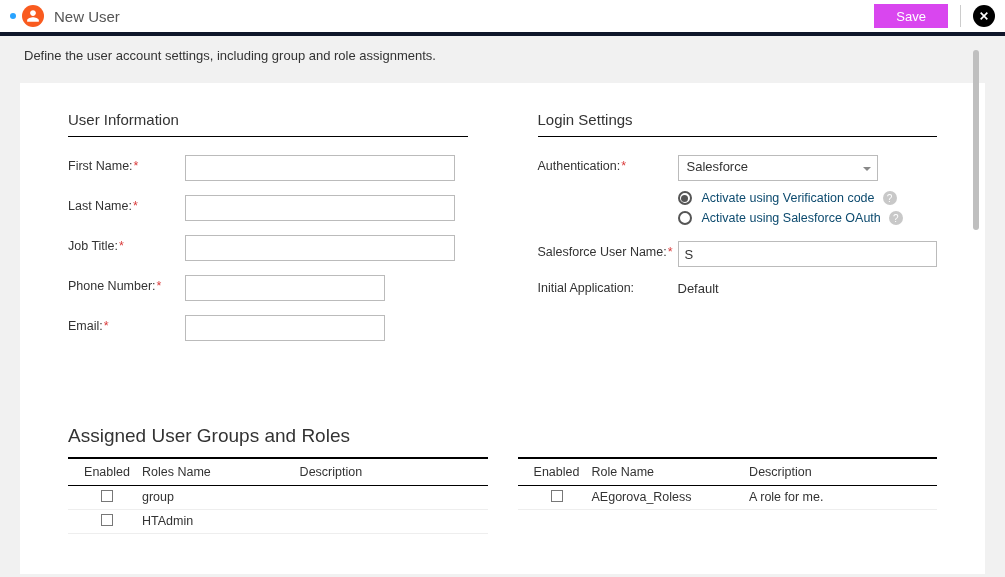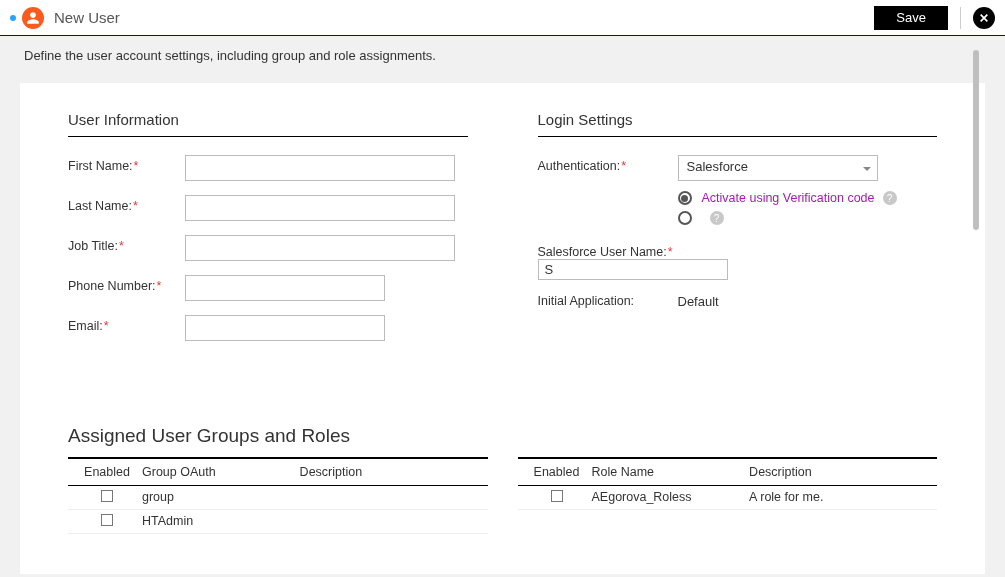--- a/index.html
+++ b/index.html
@@ -1,26 +1,26 @@
 <!DOCTYPE html>
 <html><head>
 <meta charset="utf-8">
 <style>
   * { box-sizing: border-box; }
   html, body { margin:0; padding:0; font-family: "Segoe UI", Arial, sans-serif; font-size:13px; color:#333; background:#fff; }
   .viewport { width:1005px; height:577px; position:relative; overflow:hidden; }
 
   
-  .header { height:36px; border-bottom:1px solid #0f172a; display:flex; align-items:center; padding:0 10px; background:#fff; }
+  .header { height:36px; border-bottom:4px solid #0f172a; display:flex; align-items:center; padding:0 10px; background:#fff; }
   .dirty-dot { width:6px; height:6px; border-radius:50%; background:#29a3ff; margin-right:6px; }
   .user-badge { width:22px; height:22px; border-radius:50%; background:#f95b1f; display:flex; align-items:center; justify-content:center; color:#fff; margin-right:10px; }
   .user-badge svg { width:14px; height:14px; fill:#fff; }
   .title { font-size:15px; color:#555; font-weight:300; }
   .header-right { margin-left:auto; display:flex; align-items:center; }
-  .save-btn { background:#000000; color:#fff; border:none; height:24px; padding:0 22px; font-size:13px; cursor:pointer; }
+  .save-btn { background:#d946ef; color:#fff; border:none; height:24px; padding:0 22px; font-size:13px; cursor:pointer; }
   .divider { width:1px; height:22px; background:#ccc; margin:0 12px; }
   .close-btn { width:22px; height:22px; border-radius:50%; background:#000; display:flex; align-items:center; justify-content:center; cursor:pointer; }
   .close-btn svg { width:10px; height:10px; stroke:#fff; stroke-width:2; }
   
   .page-bg { background:#f1f1f1; height:calc(100% - 36px); padding:0 0 0 0; overflow:hidden; position:relative;}
   .subheader-text { padding:12px 0 6px 24px; color:#333; }
 
   .panel { background:#fff; margin:14px 20px 0 20px; height:calc(100% - 50px); padding:28px 48px 20px 48px; overflow-y:auto; position:relative; }
 
   
@@ -45,21 +45,21 @@
   .login-row { display:flex; align-items:flex-start; margin-bottom:10px; }
   .login-label { width:140px; padding-top:4px; font-size:12.5px; color:#333; }
   .select-wrap { position:relative; width:200px;border-radius:9px; }
   .select { border:1px solid #bbb; height:26px; width:100%; padding:3px 24px 3px 8px; font-size:13px; background:#fff; appearance:none; cursor:pointer; }
   .select-caret { position:absolute; right:6px; top:7px; pointer-events:none; }
   .select-caret svg { width:10px; height:10px; fill:#888; }
 
   .radio-row { display:flex; align-items:center; margin-bottom:6px; margin-left:0; }
   .radio { width:14px; height:14px; border:2px solid #555; border-radius:50%; margin-right:10px; display:flex; align-items:center; justify-content:center; cursor:pointer; }
   .radio.checked::after { content:""; width:7px; height:7px; border-radius:50%; background:#555; }
-  .radio-label { font-size:12.5px; color:#a21caf; }
+  .radio-label { font-size:12.5px; color:#0c4a6e; }
   .info-dot { width:14px; height:14px; border-radius:50%; background:#c8c8c8; color:#fff; font-size:10px; display:flex; align-items:center; justify-content:center; margin-left:8px; }
 
   .value-text { font-size:13px; color:#333; padding-top:4px; }
 
   
   .assigned-title { font-size:19px; margin-top:70px; margin-bottom:10px; }
   .tables { display:flex; gap:30px; }
   .tbl { flex:1; }
   .tbl-header-rule-top { height:2px; background:#000; }
   .tbl-header { display:flex; padding:6px 4px; font-size:12.5px; color:#333; }
@@ -148,45 +148,46 @@
           <div class="login-row">
             <div class="login-label"></div>
             <div style="flex:1">
               <div class="radio-row">
                 <span class="radio checked"></span>
                 <span class="radio-label">Activate using Verification code</span>
                 <span class="info-dot">?</span>
               </div>
               <div class="radio-row">
                 <span class="radio"></span>
+                <span class="radio-label">Activate using Salesforce OAuth</span>
                 <span class="info-dot">?</span>
               </div>
             </div>
           </div>
 
-          <div class="login-row" style="margin-top:0;flex-direction:column;">
+          <div class="login-row" style="margin-top:0;">
             <div class="login-label"><span>Salesforce User Name:</span><span class="req">*</span></div>
             <input class="text-input" style="flex: 1 1 0%; min-width: 0px;" value="S">
           </div>
 
           <div class="login-row">
             <div class="login-label">Initial Application:</div>
             <div class="value-text">Default</div>
           </div>
         </div>
       </div>
 
       <div class="assigned-title">Assigned User Groups and Roles</div>
 
       <div class="tables">
         <div class="tbl">
           <div class="tbl-header-rule-top"></div>
           <div class="tbl-header">
             <div class="c-en">Enabled</div>
-            <div class="c-name">Group OAuth</div>
+            <div class="c-name">Roles Name</div>
             <div class="c-desc">Description</div>
           </div>
           <div class="tbl-header-rule-bot"></div>
           <div id="groups-body">
               <div class="tbl-row">
                 <div class="c-en"><span class="chk"></span></div>
                 <div class="c-name">group</div>
                 <div class="c-desc"></div>
               </div>
               <div class="tbl-row">

